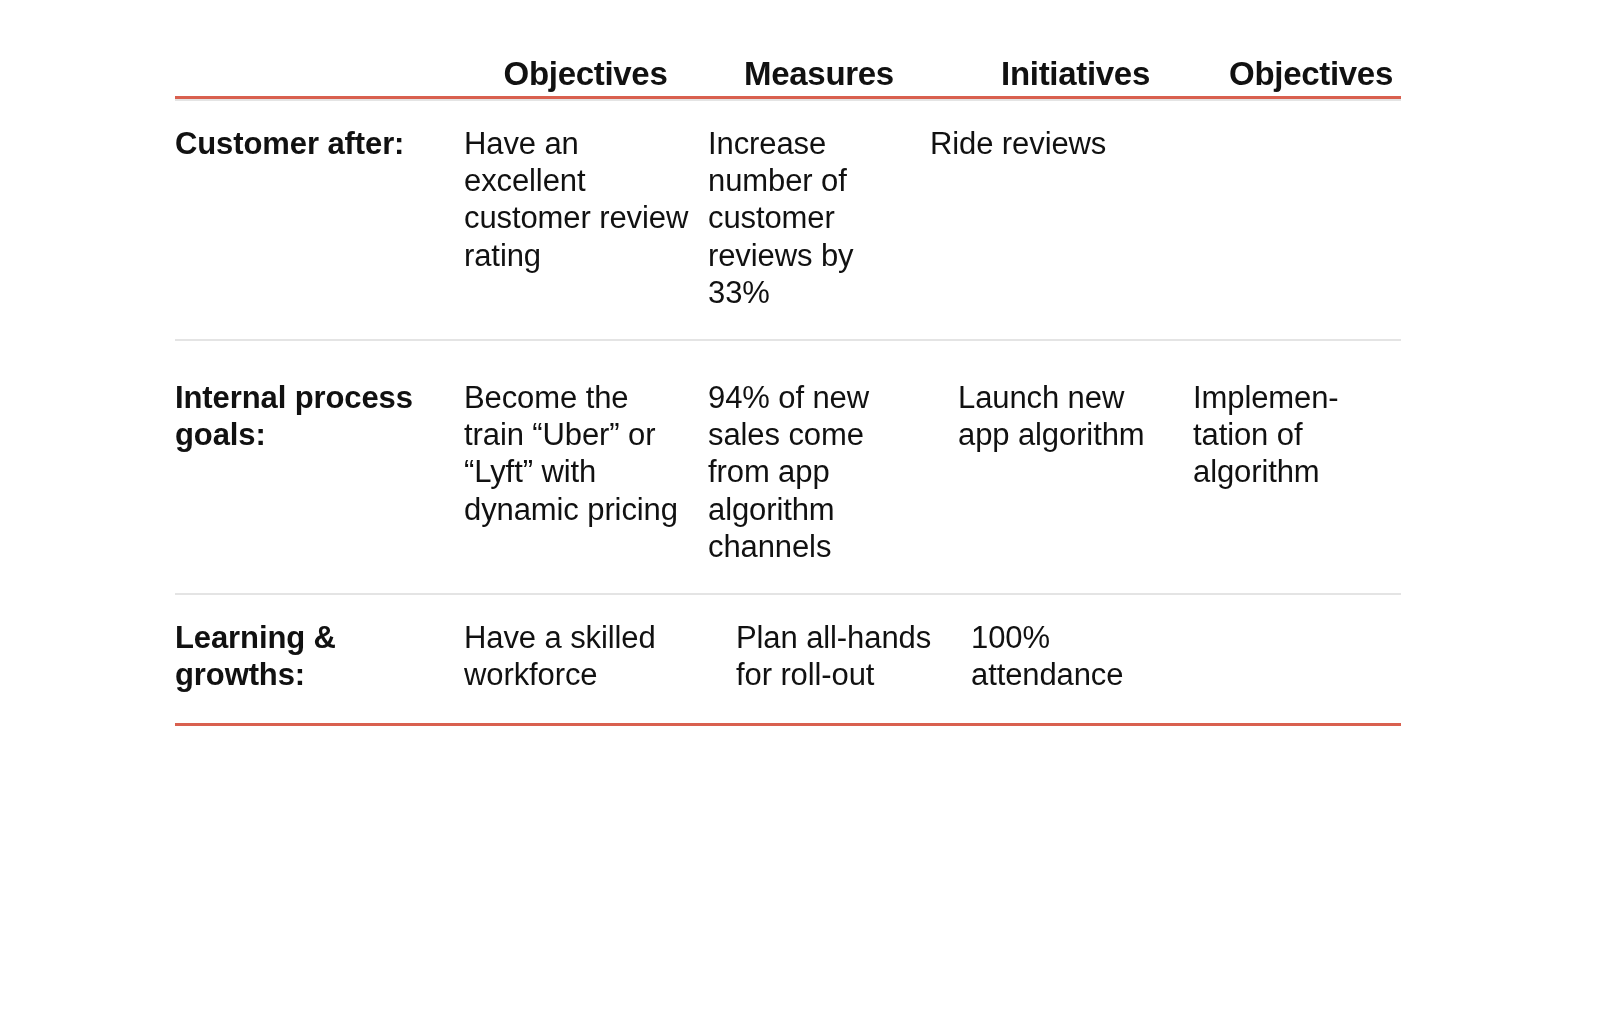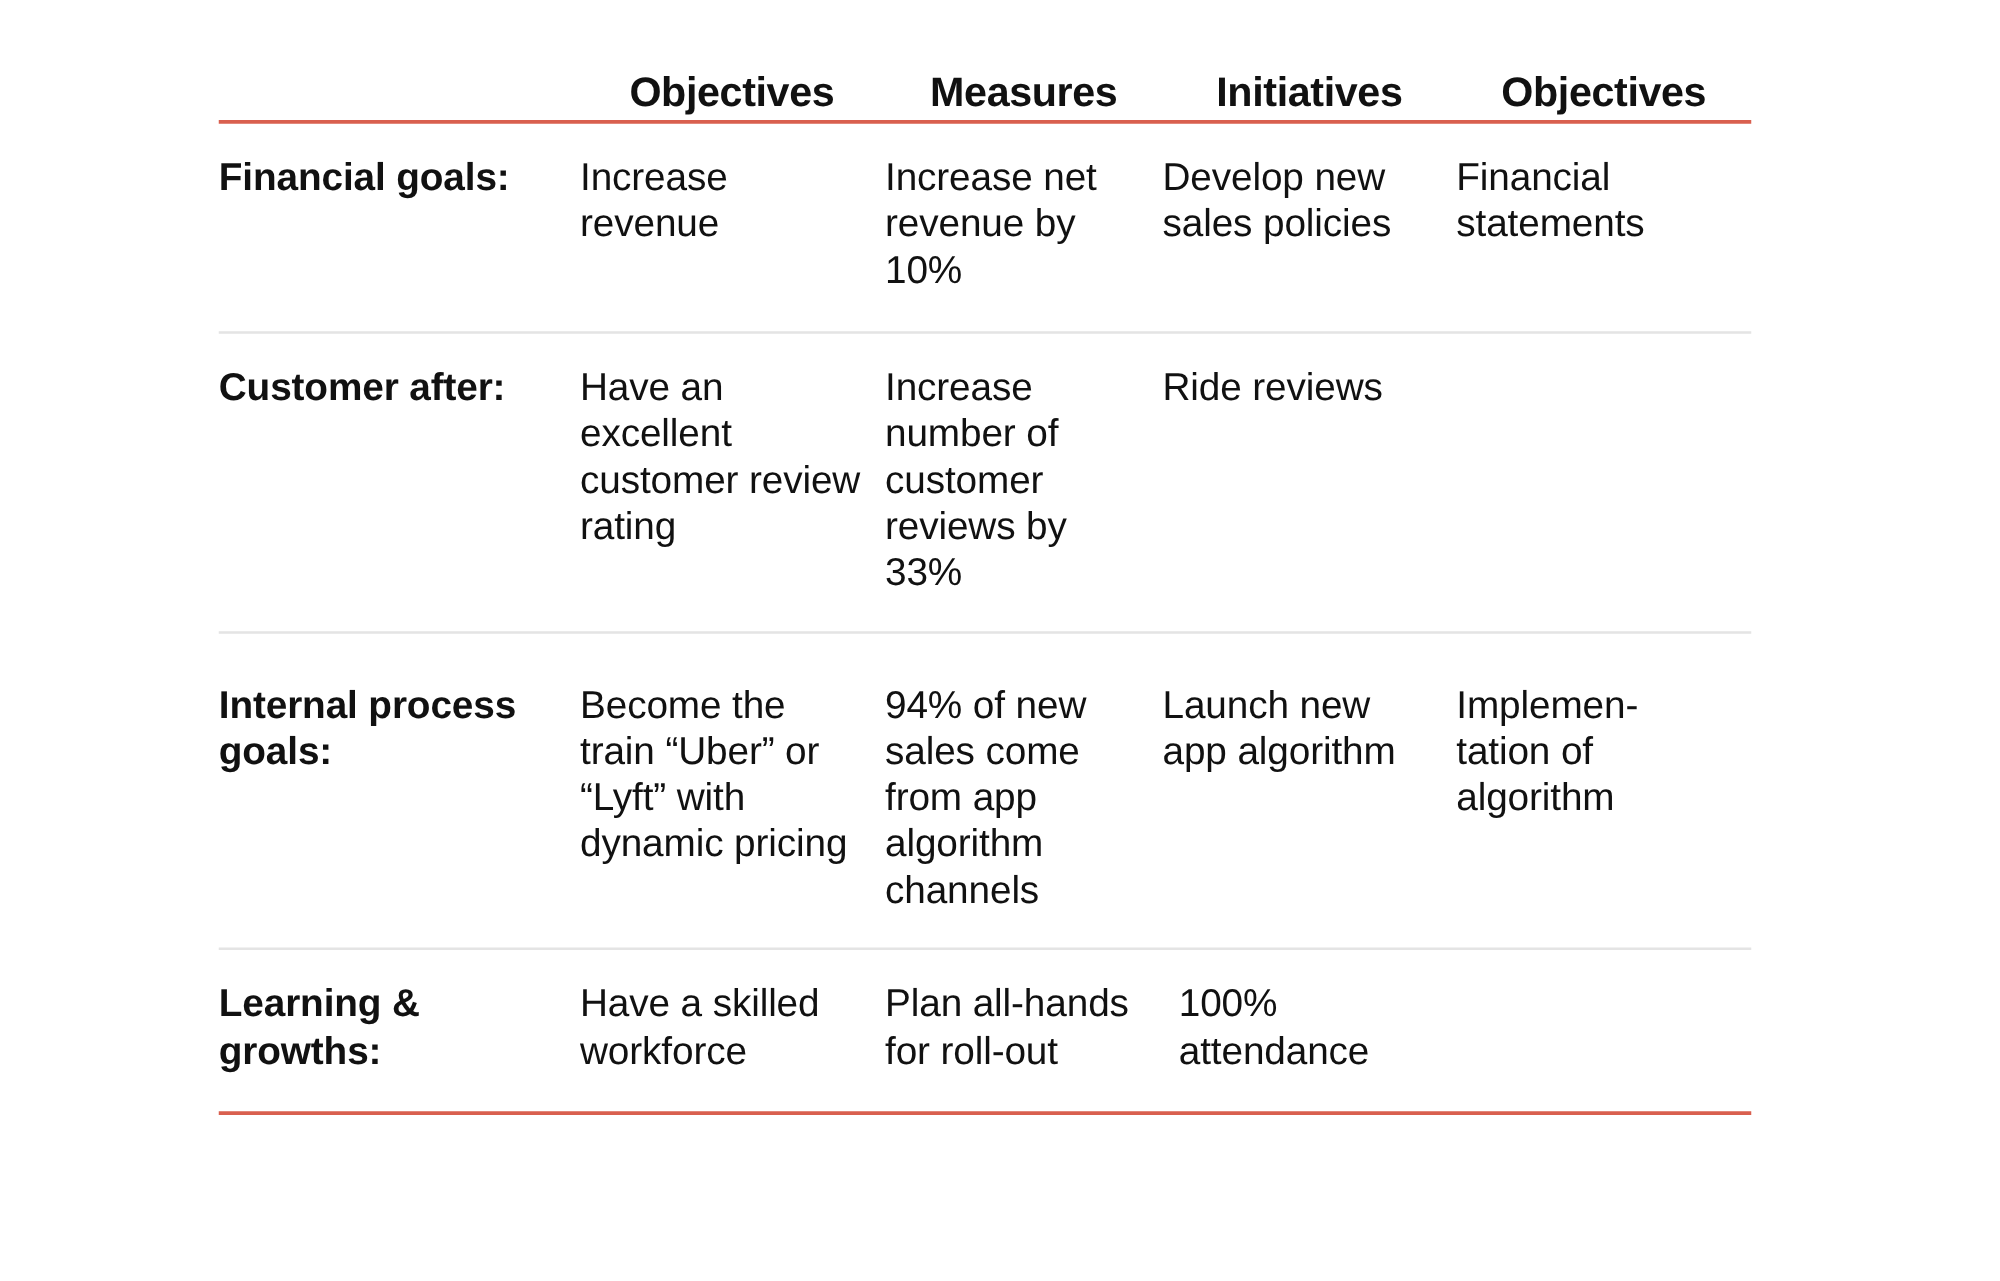--- a/index.html
+++ b/index.html
@@ -34,21 +34,21 @@
     line-height: 1.08;
     letter-spacing: -0.3px;
     text-align: center;
     padding-bottom: 4px;
   }
 
   
   .c0 { width: 288px; flex: 0 0 288px; }
   .c1 { width: 245px; flex: 0 0 245px; }
   .c2 { width: 222px; flex: 0 0 222px; }
-  .c3 { width: 235px; flex: 0 0 235px; }
+  .c3 { width: 235px; flex: 0 0 235px; margin-left: 28px; }
   .c4 { width: 236px; flex: 0 0 236px; }
 
   
   .rule-accent {
     height: 3px;
     width: 100%;
   }
   .rule-light {
     height: 2px;
     width: 100%;
@@ -101,27 +101,20 @@
   <div class="thead">
     <div class="cell c0"></div>
     <div class="cell c1">Objectives</div>
     <div class="cell c2">Measures</div>
     <div class="cell c3">Initiatives</div>
     <div class="cell c4">Objectives</div>
   </div>
 
   <div class="rule-accent" style="background: rgb(217, 96, 79);"></div>
 
-  <div class="trow row-0">
-    <div class="cell label c0">Financial goals:</div>
-    <div class="cell body c1">Increase revenue</div>
-    <div class="cell body c2">Increase net revenue by 10%</div>
-    <div class="cell body c3">Develop new sales policies</div>
-    <div class="cell body c4">Financial statements</div>
-  </div>
   <div class="rule-light" style="background: rgb(228, 228, 228);"></div>
 
   <div class="trow row-1">
     <div class="cell label c0">Customer after:</div>
     <div class="cell body c1">Have an excellent customer review rating</div>
     <div class="cell body c2">Increase number of customer reviews by 33%</div>
     <div class="cell body c4">Ride reviews</div>
   </div>
   <div class="rule-light" style="background: rgb(228, 228, 228);"></div>
 

